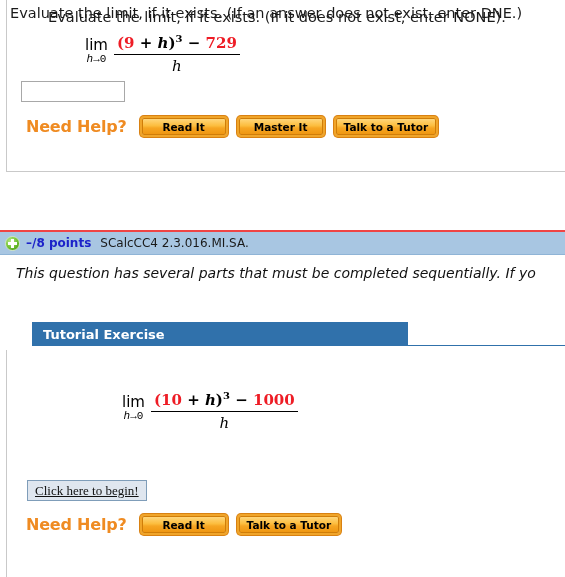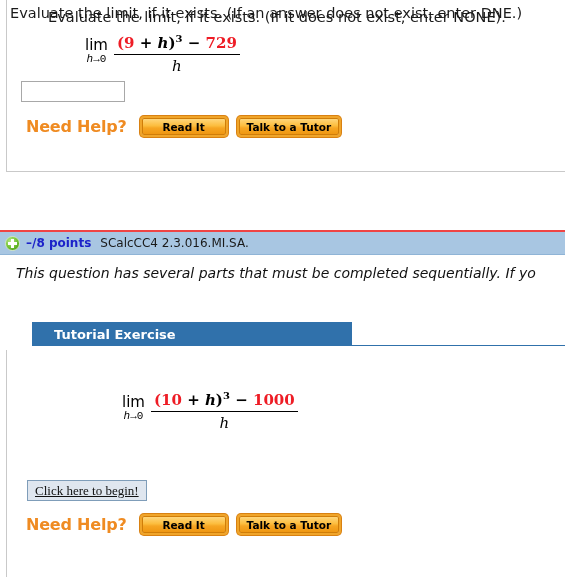--- a/index.html
+++ b/index.html
@@ -246,26 +246,26 @@
     position: absolute;
     left: 32px;
     top: 322px;
     width: 533px;
     height: 24px;
   }
   #tut-banner {
     position: absolute;
     left: 0;
     top: 0;
-    width: 320px;
+    width: 376px;
     height: 24px;
     background: #3071ab;
     display: flex;
     align-items: center;
-    padding-left: 22px;
+    padding-left: 11px;
     box-sizing: border-box;
   }
   #tut-banner-label {
     font-family: "DejaVu Sans", "Liberation Sans", sans-serif;
     font-size: 13px;
     font-weight: bold;
     color: #ffffff;
   }
   #tut-rule {
     position: absolute;
@@ -312,20 +312,21 @@
     <div class="frac-bar"></div>
     <div class="frac-den">h</div>
   </div>
 </div>
 
 <input id="answer-input" type="text" placeholder="" style="">
 
 <div class="helprow" id="help-one">
   <span class="need-help-label">Need Help?</span>
   <span class="hbtn">Read It</span>
+  <span class="hbtn">Master It</span>
   <span class="hbtn">Talk to a Tutor</span>
 </div>
 
 <div id="qheader">
   <span class="plus-icon"></span>
   <span class="points-text">–/8 points</span>
   <span class="qcode-text">SCalcCC4 2.3.016.MI.SA.</span>
 </div>
 
 <div id="notice">This question has several parts that must be completed sequentially. If yo</div>

